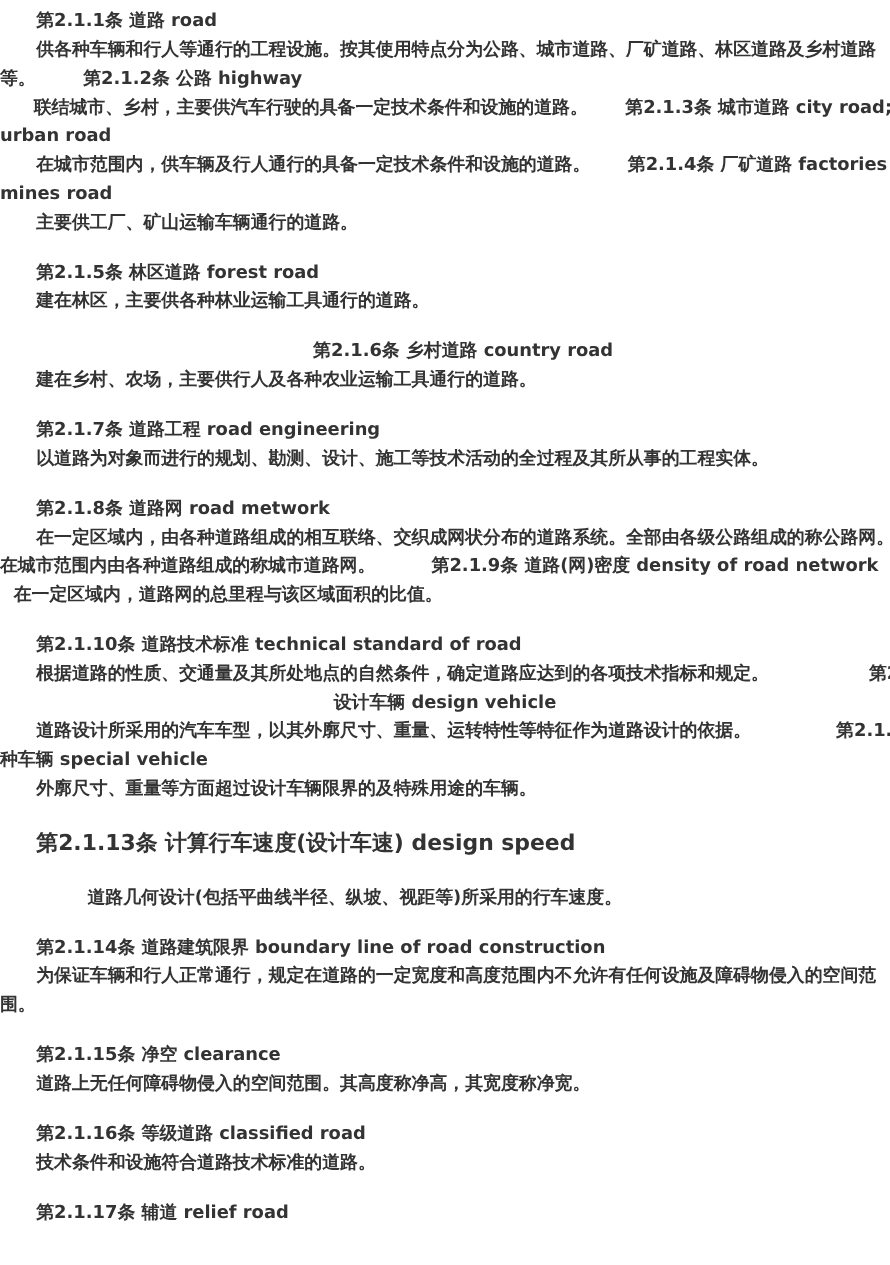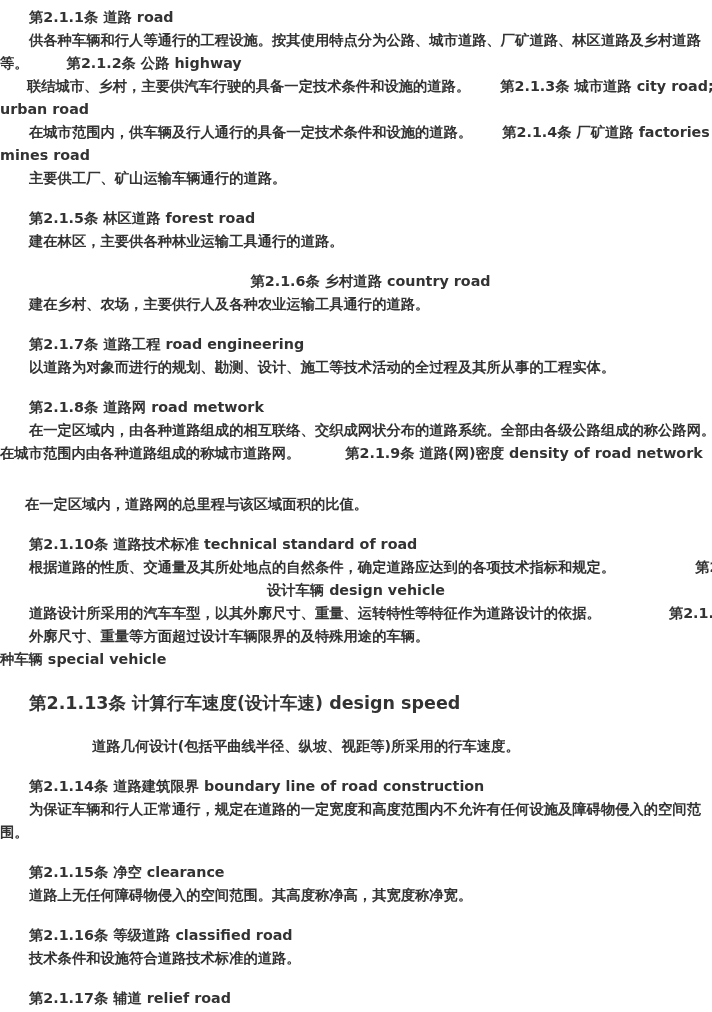--- a/index.html
+++ b/index.html
@@ -52,29 +52,29 @@
     <div class="line" style="padding-left: 29px;">主要供工厂、矿山运输车辆通行的道路。</div>
     <div class="line section-gap" style="padding-left: 29px;">第2.1.5条 林区道路 forest road</div>
     <div class="line" style="padding-left: 29px;">建在林区，主要供各种林业运输工具通行的道路。</div>
     <div class="line section-gap" style="padding-left: 29px; text-align: center;">第2.1.6条 乡村道路 country road</div>
     <div class="line" style="padding-left: 29px;">建在乡村、农场，主要供行人及各种农业运输工具通行的道路。</div>
     <div class="line section-gap" style="padding-left: 29px;">第2.1.7条 道路工程 road engineering</div>
     <div class="line" style="padding-left: 29px;">以道路为对象而进行的规划、勘测、设计、施工等技术活动的全过程及其所从事的工程实体。</div>
     <div class="line section-gap" style="padding-left: 29px;">第2.1.8条 道路网 road metwork</div>
     <div class="line" style="padding-left: 29px;">在一定区域内，由各种道路组成的相互联络、交织成网状分布的道路系统。全部由各级公路组成的称公路网。</div>
     <div class="line" style="padding-left: 0px;">在城市范围内由各种道路组成的称城市道路网。<span class="sp" style="width: 45px;"></span>第2.1.9条 道路(网)密度 density of road network</div>
-    <div class="line" style="padding-left: 25px; margin-top: 28px;">在一定区域内，道路网的总里程与该区域面积的比值。</div>
+    <div class="line" style="padding-left: 11px;">在一定区域内，道路网的总里程与该区域面积的比值。</div>
     <div class="line section-gap" style="padding-left: 29px;">第2.1.10条 道路技术标准 technical standard of road</div>
     <div class="line" style="padding-left: 29px;">根据道路的性质、交通量及其所处地点的自然条件，确定道路应达到的各项技术指标和规定。<span class="sp" style="width: 80px;"></span>第2.1.11条</div>
     <div class="line" style="padding-left: 0px; text-align: center;">设计车辆 design vehicle</div>
     <div class="line" style="padding-left: 29px;">道路设计所采用的汽车车型，以其外廓尺寸、重量、运转特性等特征作为道路设计的依据。<span class="sp" style="width: 68px;"></span>第2.1.12条 特</div>
+    <div class="line" style="padding-left: 0px;">种车辆 special vehicle</div>
     <div class="line" style="padding-left: 29px;">外廓尺寸、重量等方面超过设计车辆限界的及特殊用途的车辆。</div>
-    <div class="line" style="padding-left: 0px;">种车辆 special vehicle</div>
     <div class="line section-gap big" style="padding-left: 29px;">第2.1.13条 计算行车速度(设计车速) design speed</div>
-    <div class="line section-gap" style="padding-left: 92px;">道路几何设计(包括平曲线半径、纵坡、视距等)所采用的行车速度。</div>
+    <div class="line section-gap" style="padding-left: 70px;">道路几何设计(包括平曲线半径、纵坡、视距等)所采用的行车速度。</div>
     <div class="line section-gap" style="padding-left: 29px;">第2.1.14条 道路建筑限界 boundary line of road construction</div>
     <div class="line" style="padding-left: 29px;">为保证车辆和行人正常通行，规定在道路的一定宽度和高度范围内不允许有任何设施及障碍物侵入的空间范</div>
     <div class="line" style="padding-left: 0px;">围。</div>
     <div class="line section-gap" style="padding-left: 29px;">第2.1.15条 净空 clearance</div>
     <div class="line" style="padding-left: 29px;">道路上无任何障碍物侵入的空间范围。其高度称净高，其宽度称净宽。</div>
     <div class="line section-gap" style="padding-left: 29px;">第2.1.16条 等级道路 classified road</div>
     <div class="line" style="padding-left: 29px;">技术条件和设施符合道路技术标准的道路。</div>
     <div class="line section-gap" style="padding-left: 29px;">第2.1.17条 辅道 relief road</div>
   </div>
 

